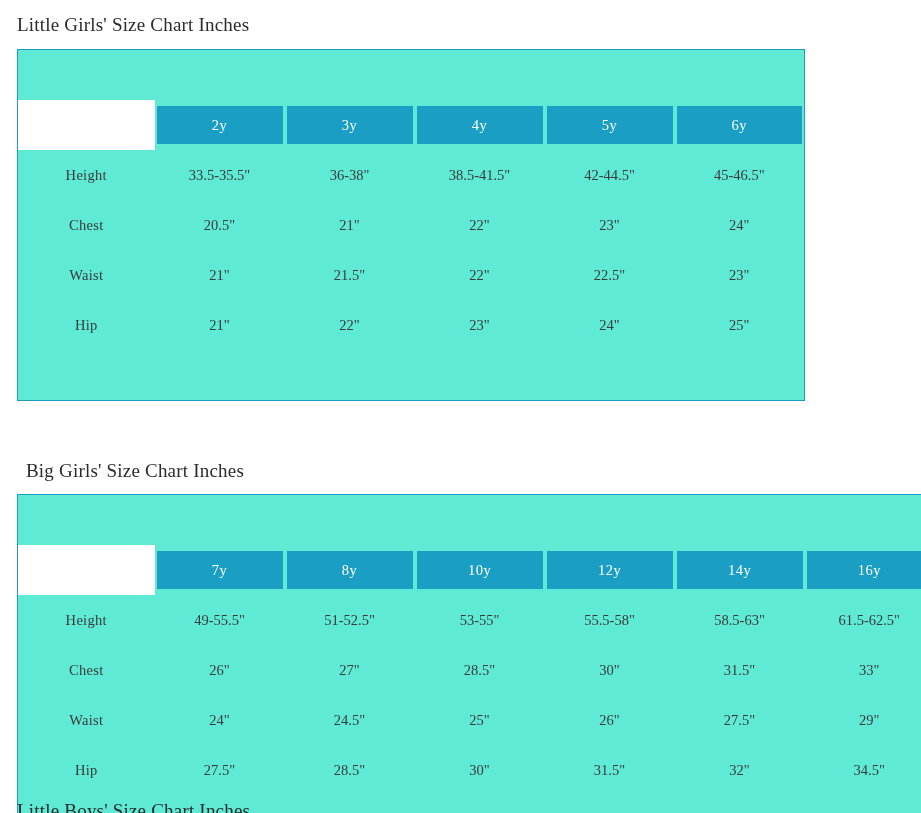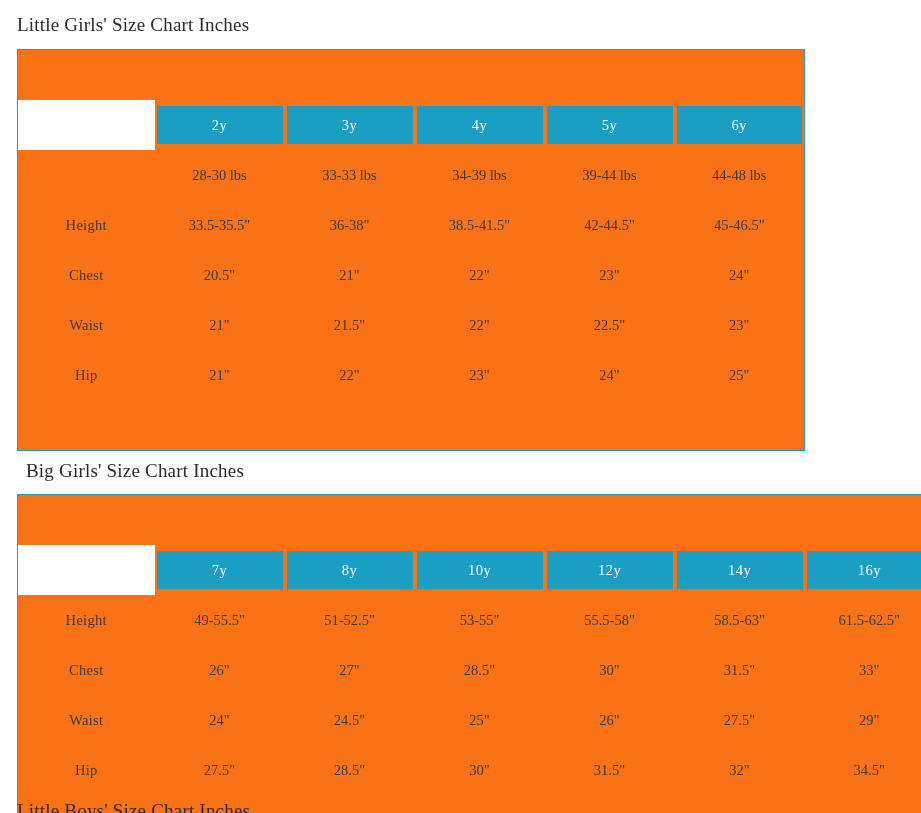--- a/index.html
+++ b/index.html
@@ -25,21 +25,21 @@
     font-size: 19px;
     color: #2b2b2b;
     letter-spacing: 0.2px;
     padding-left: 17px;
   }
   table.size-table {
     border-collapse: collapse;
     border-spacing: 0;
     table-layout: fixed;
     border: 1px solid #1b9ec4;
-    background: #f97316;
+    background: #5eead4;
   }
   table.size-table td {
     padding: 0;
     margin: 0;
     text-align: center;
     vertical-align: middle;
     font-family: "Liberation Serif", serif;
     font-size: 14.5px;
     color: #3a3a3a;
     height: 50px;
@@ -139,28 +139,20 @@
           </td>
         <td class="hdr">
             <span class="hdr-cell-inner">5y</span>
           </td>
         <td class="hdr">
             <span class="hdr-cell-inner">6y</span>
           </td>
       </tr>
 
       <tr>
-        <td class="rowlabel"></td>
-        <td>28-30 lbs</td>
-        <td>33-33 lbs</td>
-        <td>34-39 lbs</td>
-        <td>39-44 lbs</td>
-        <td>44-48 lbs</td>
-      </tr>
-      <tr>
         <td class="rowlabel">Height</td>
         <td>33.5-35.5"</td>
         <td>36-38"</td>
         <td>38.5-41.5"</td>
         <td>42-44.5"</td>
         <td>45-46.5"</td>
       </tr>
       <tr>
         <td class="rowlabel">Chest</td>
         <td>20.5"</td>

